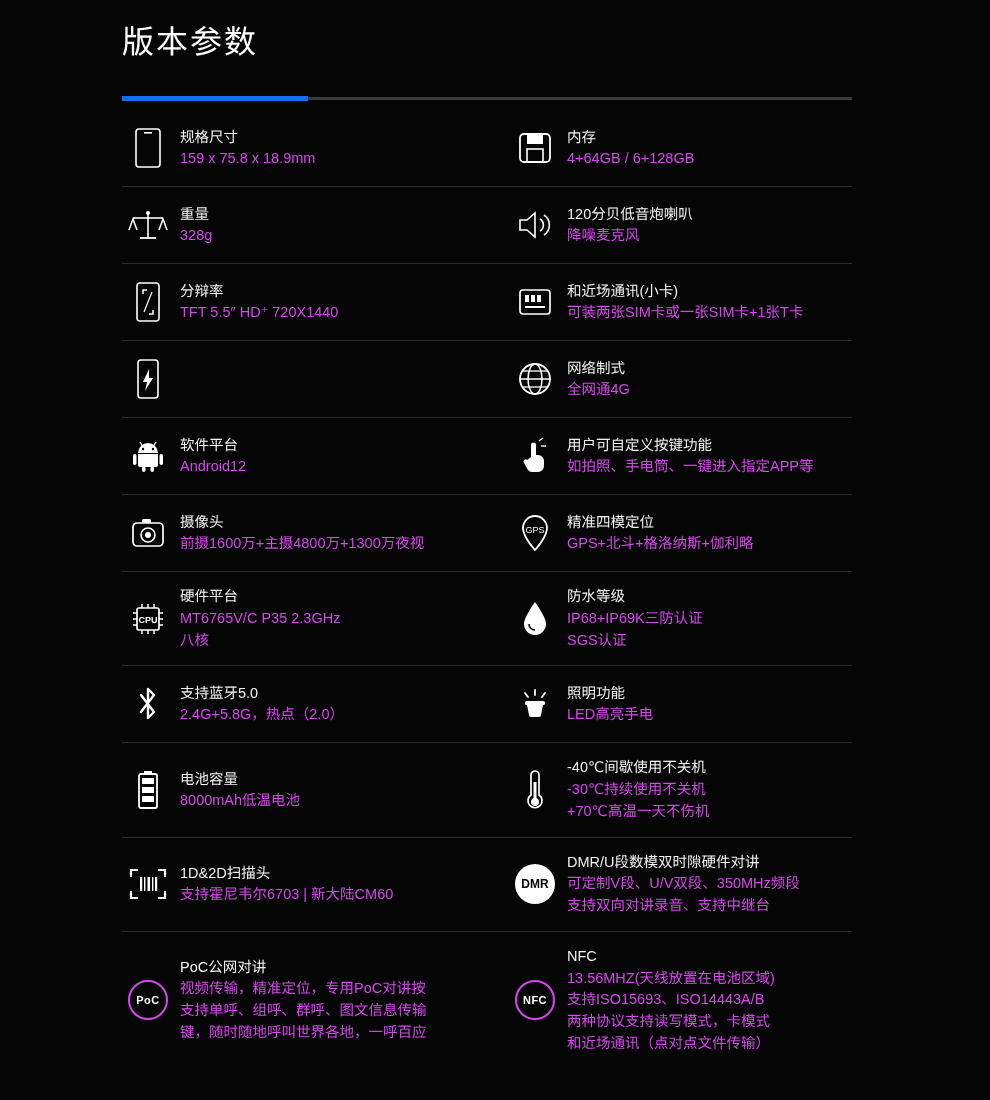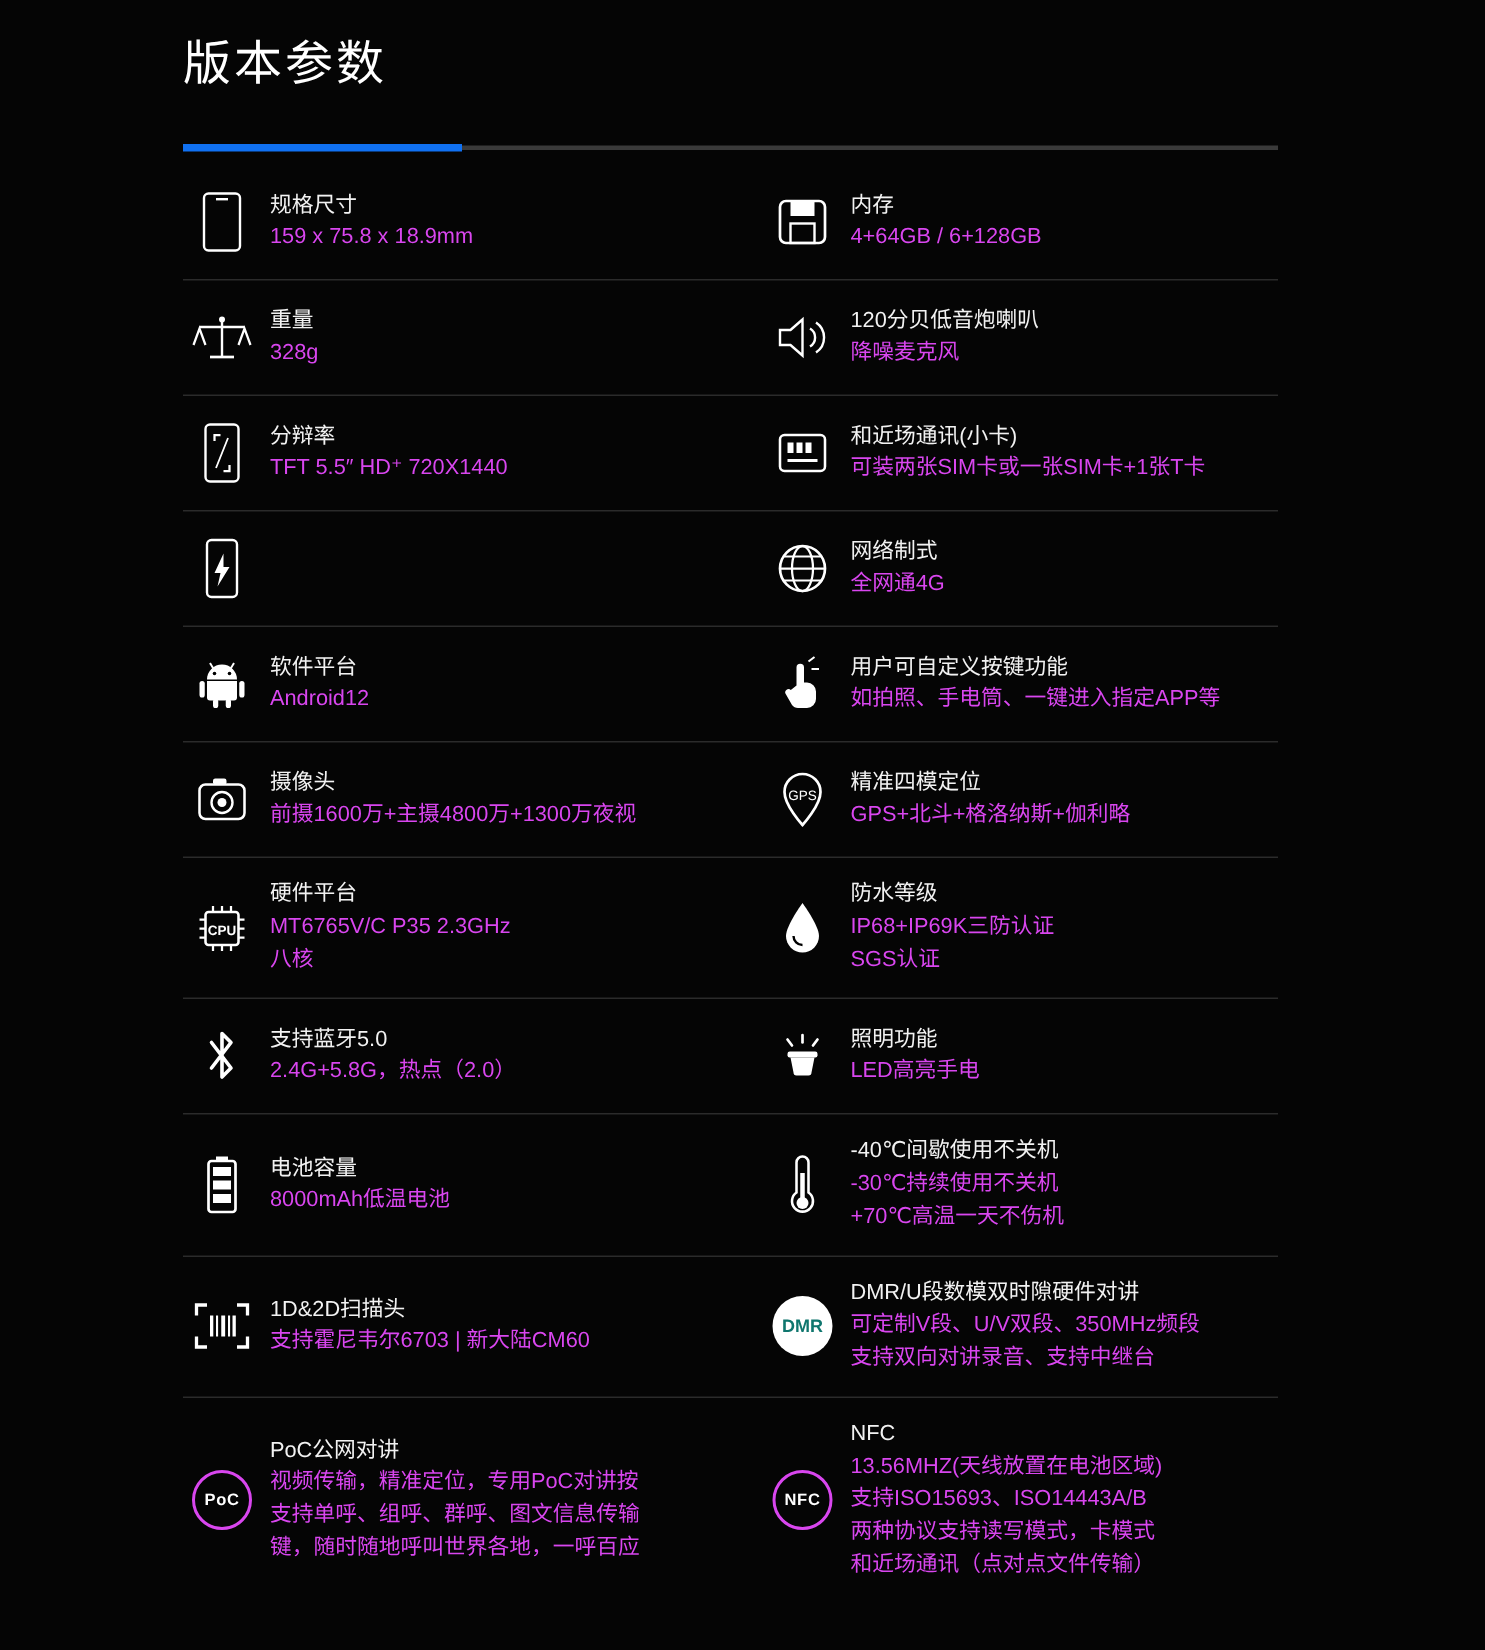--- a/index.html
+++ b/index.html
@@ -96,21 +96,21 @@
     width: 40px; height: 40px;
     border-radius: 50%;
     border: 2px solid #d946ef;
     display: flex; align-items: center; justify-content: center;
     font-size: 11px; font-weight: bold; letter-spacing: .5px;
   }
   .circ-fill {
     width: 40px; height: 40px;
     border-radius: 50%;
     background: #fff;
-    color: #0f766e;
+    color: #000000;
     display: flex; align-items: center; justify-content: center;
     font-size: 12px; font-weight: bold;
   }
 </style>
 </head>
 <body>
 
 <div class="page">
 
   <div class="title">版本参数</div>

